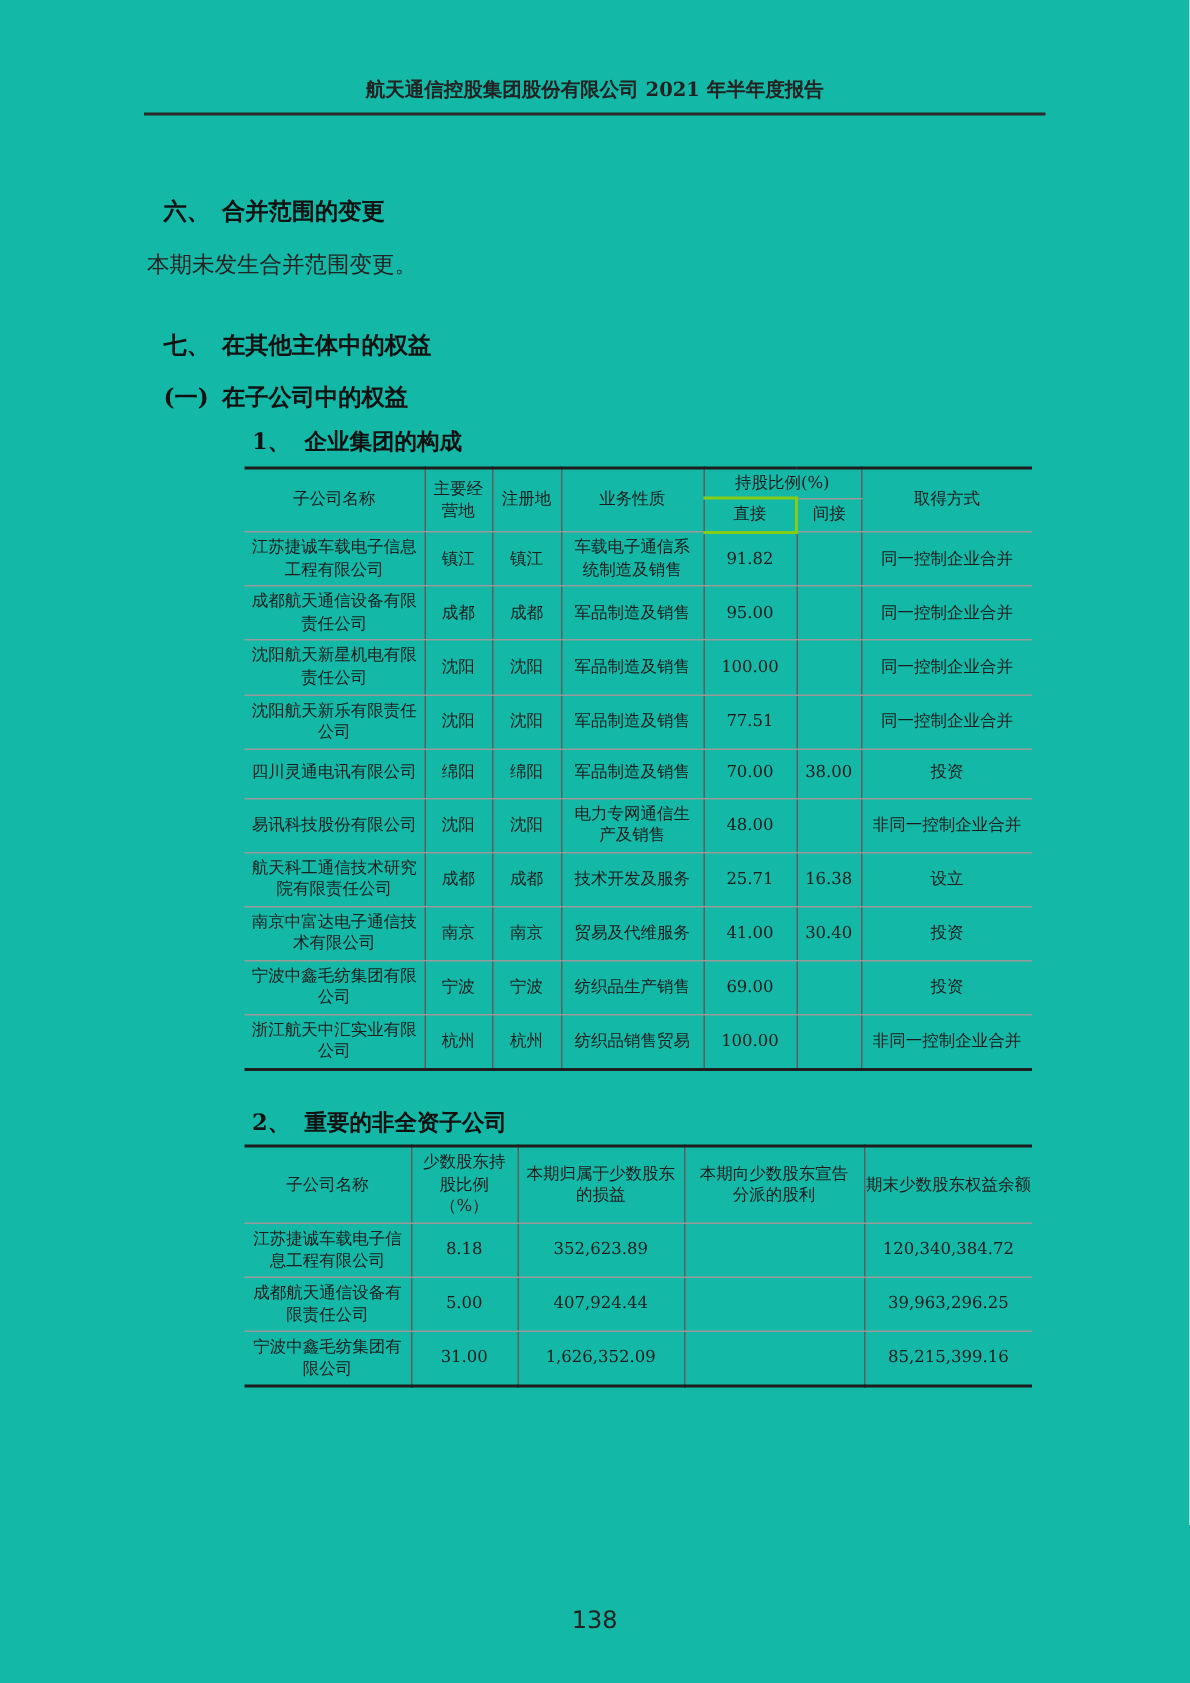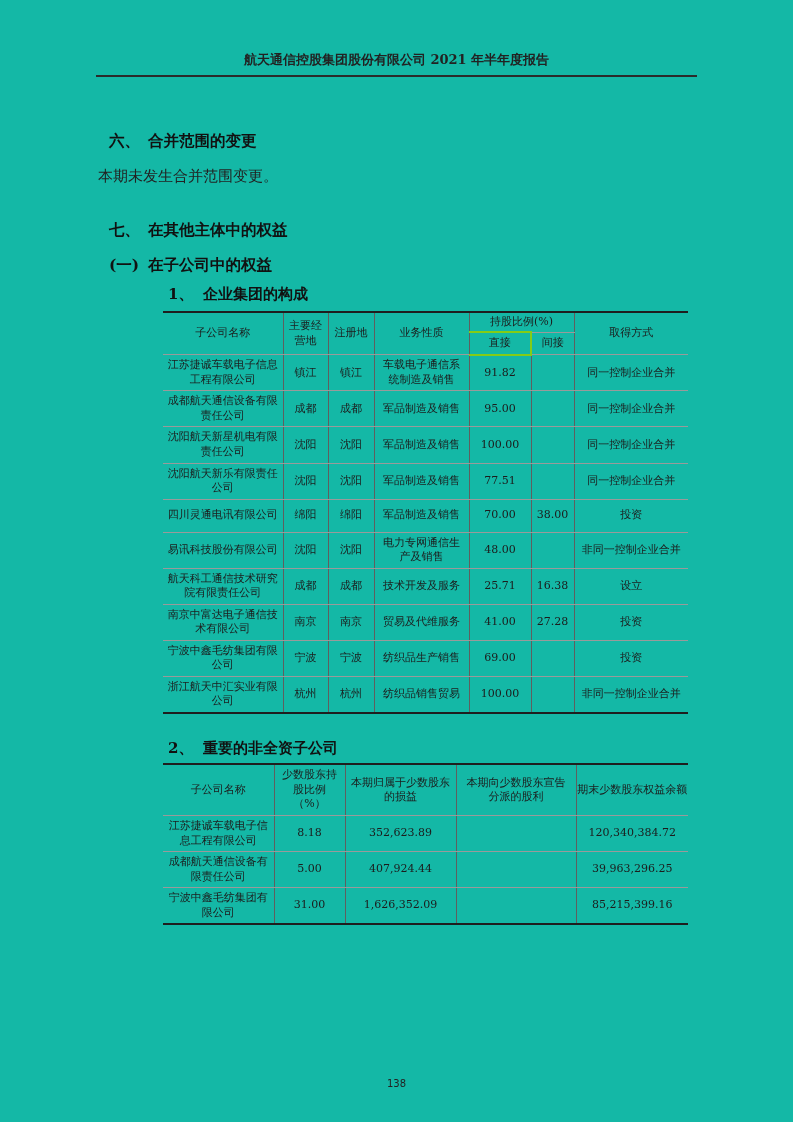--- a/index.html
+++ b/index.html
@@ -65,21 +65,21 @@
   .th-direct { border:2px solid #84cc16; }
   .t1 .col-method-cell { padding:2px 6px; }
   .th-equity { padding:2px 0; }
   .t1 tbody td { height:33px; }
   .t2 tbody td { height:30px; }
 
   .page-number {
     position:absolute; left:0; right:0; bottom:33px;
     text-align:center;
     font-family:"DejaVu Sans","Liberation Sans",sans-serif;
-    font-size:10px; color:#222;
+    font-size:16px; color:#222;
   }
 </style>
 </head>
 <body>
 
 <div class="page">
 
   <div class="content">
     <div class="doc-header">航天通信控股集团股份有限公司 2021 年半年度报告</div>
 
@@ -191,21 +191,21 @@
           <td>25.71</td>
           <td>16.38</td>
           <td class="col-method-cell">设立</td>
         </tr>
         <tr>
           <td class="cell-name">南京中富达电子通信技术有限公司</td>
           <td>南京</td>
           <td>南京</td>
           <td>贸易及代维服务</td>
           <td>41.00</td>
-          <td>27.28</td>
+          <td>30.40</td>
           <td class="col-method-cell">投资</td>
         </tr>
         <tr>
           <td class="cell-name">宁波中鑫毛纺集团有限公司</td>
           <td>宁波</td>
           <td>宁波</td>
           <td>纺织品生产销售</td>
           <td>69.00</td>
           <td></td>
           <td class="col-method-cell">投资</td>

